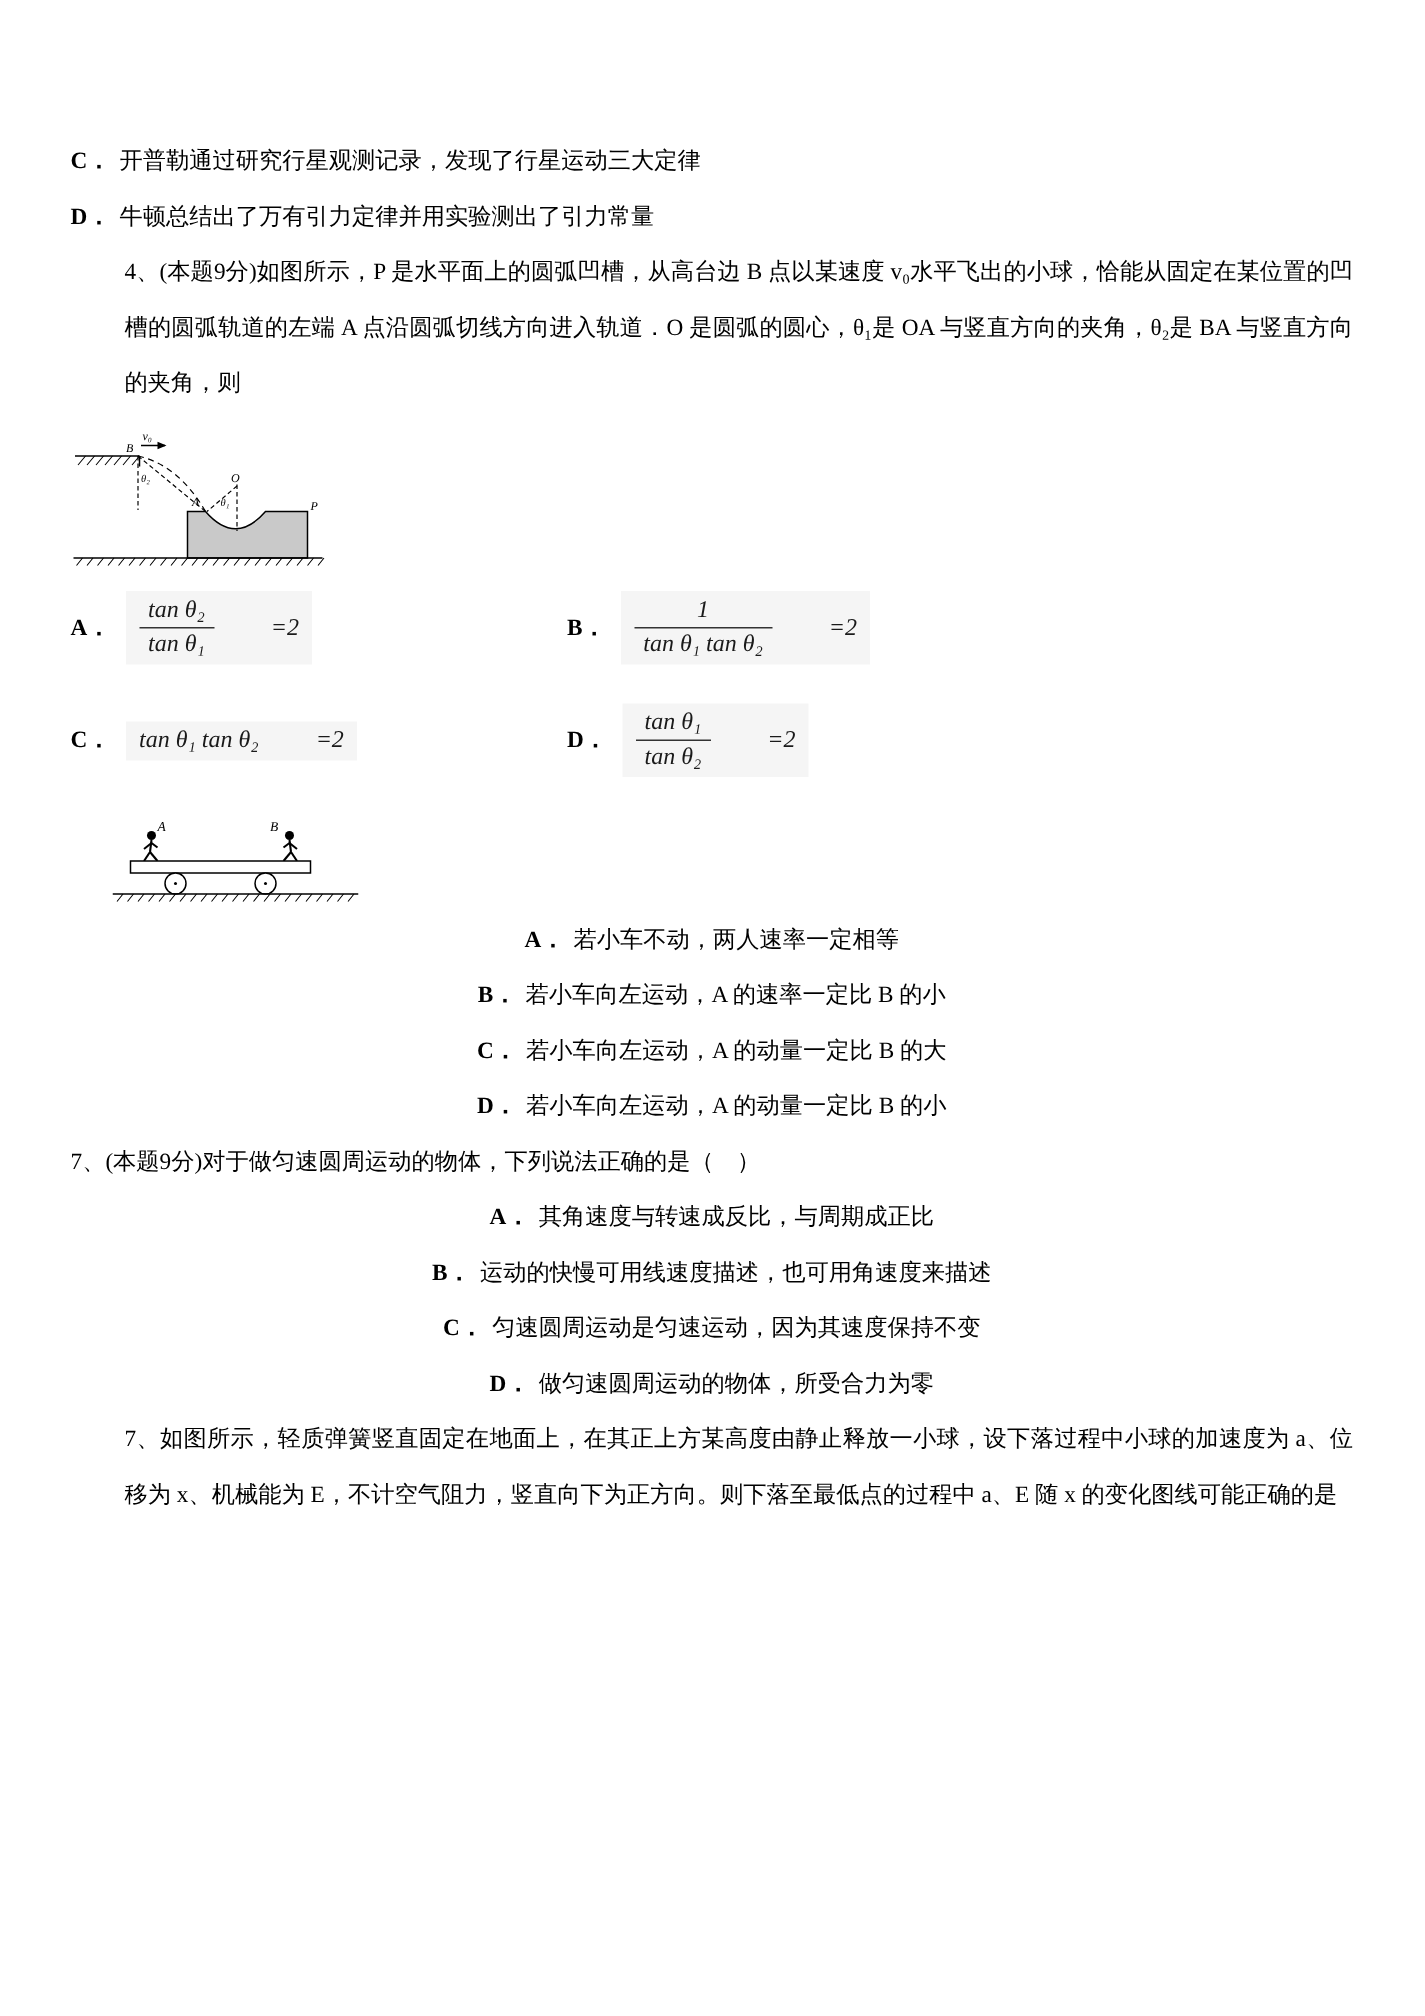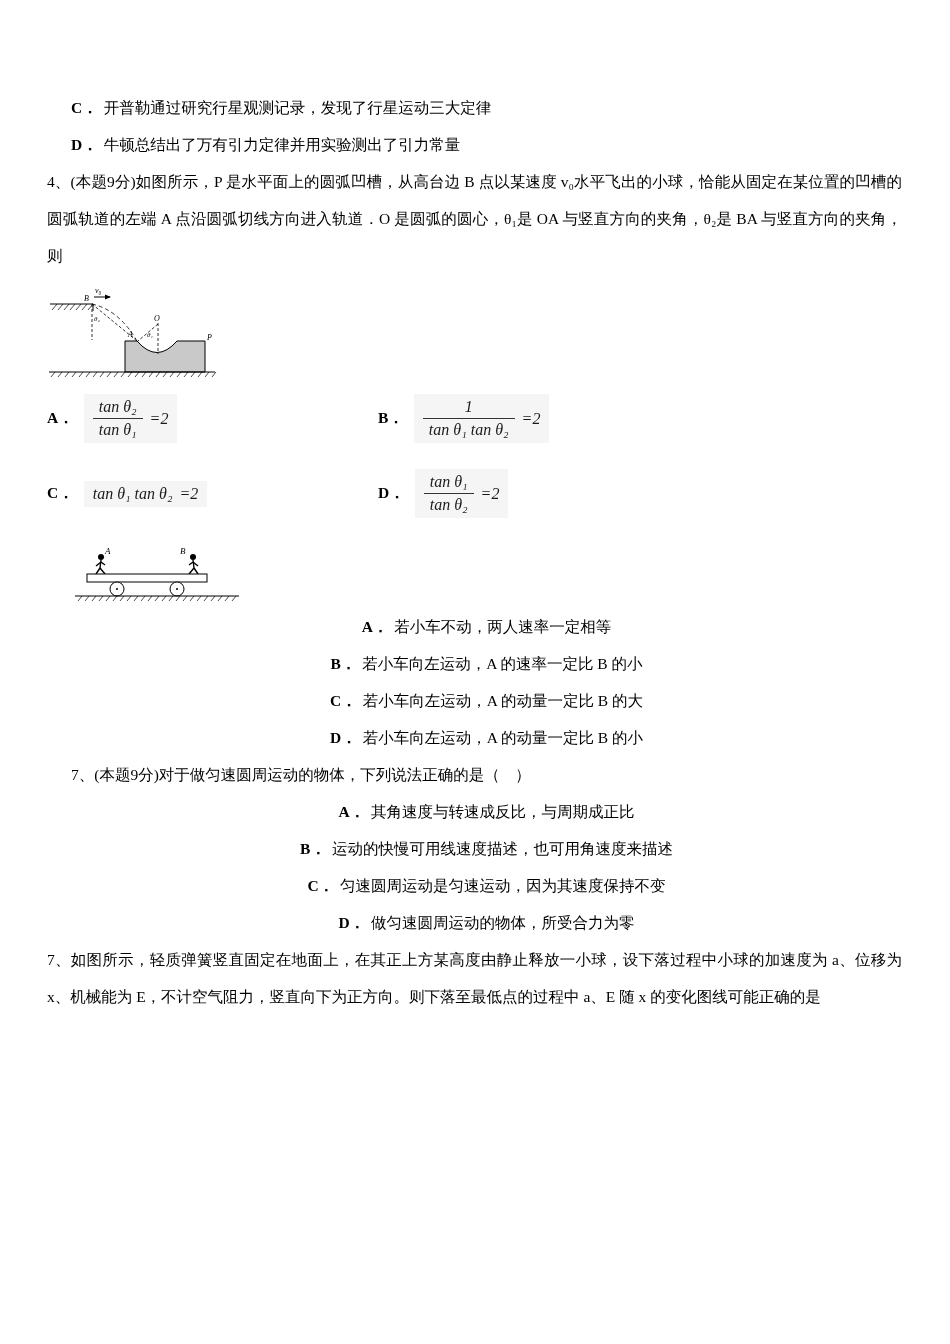--- a/index.html
+++ b/index.html
@@ -6,22 +6,22 @@
   body {
     width: 950px;
     height: 1344px;
     background: #ffffff;
     color: #000000;
     font-family: "Liberation Serif", serif;
     font-size: 15.5px;
     overflow: hidden;
   }
   .content { padding: 89px 48px 0 47px; }
-  .tline { line-height: 37px; text-align: justify; margin-left: 24px; }
-  .qpara { line-height: 37px; text-align: justify; }
+  .tline { line-height: 37px; text-align: justify; }
+  .qpara { line-height: 37px; text-align: justify; margin-left: 36px; }
   .optletter { font-weight: 700; }
   .opt-gap { margin-right: 6px; }
 
   .fig { display: block; }
   .fig4 { margin: 10px 0 16px 0; }
   .fig5 { margin: 8px 0 2px 28px; }
   .fig text { font-family: "Liberation Serif", serif; }
 
   .optrow { display: flex; align-items: center; margin-bottom: 26px; }
   .optcell { display: flex; align-items: center; width: 331px; }
@@ -29,20 +29,21 @@
 
   .mathbox {
     display: inline-flex;
     align-items: center;
     background: #f5f5f5;
     padding: 4px 9px;
     font-family: "Liberation Serif", serif;
     font-style: italic;
     font-size: 16px;
     color: #1a1a1a;
+    gap: 31px;
   }
   .frac { display: inline-block; text-align: center; margin-right: 7px; }
   .frac .num { display: block; padding: 0 6px 2px; }
   .frac .den { display: block; border-top: 1px solid #333; padding: 2px 6px 0; }
   .eq { font-style: italic; }
   .inlinef { margin-right: 7px; }
 
   .q5opts .tline, .q6opts .tline { text-align: center; }
 </style>
 </head>

